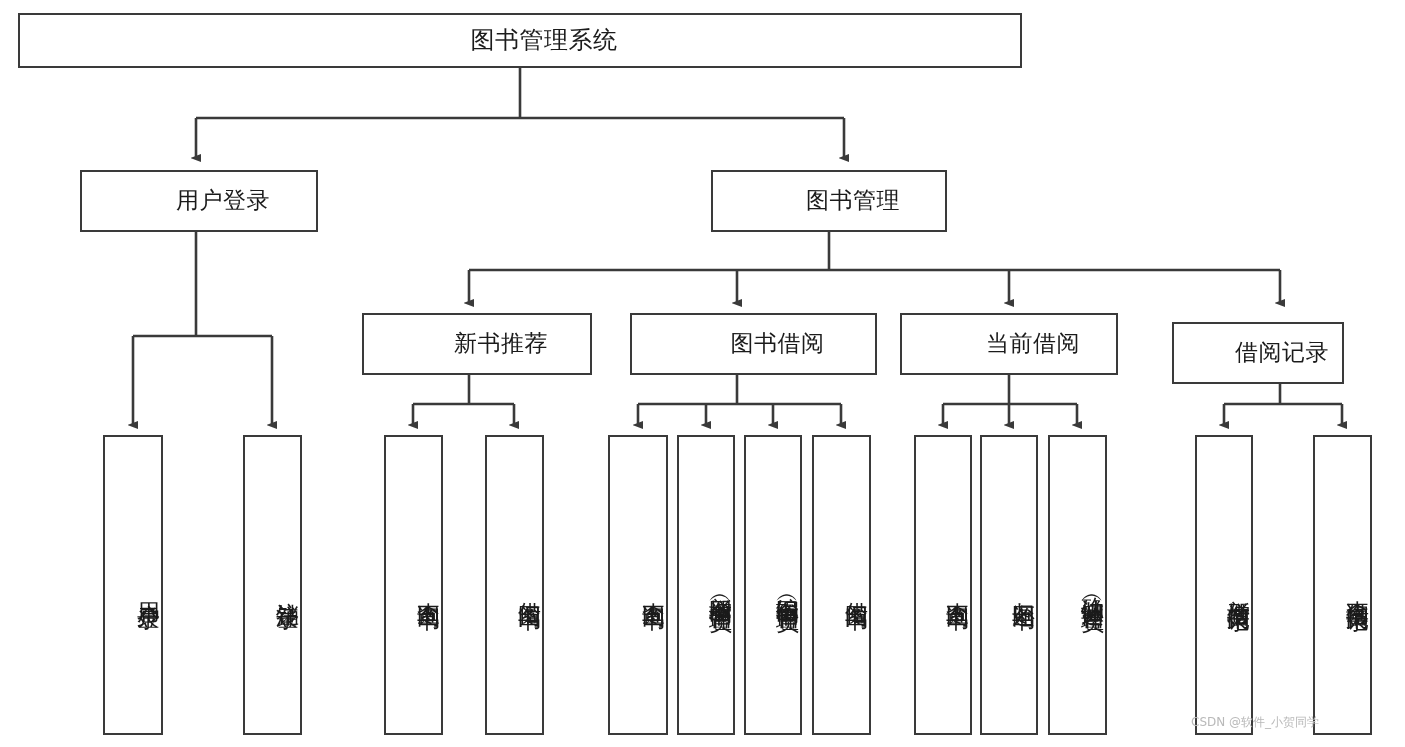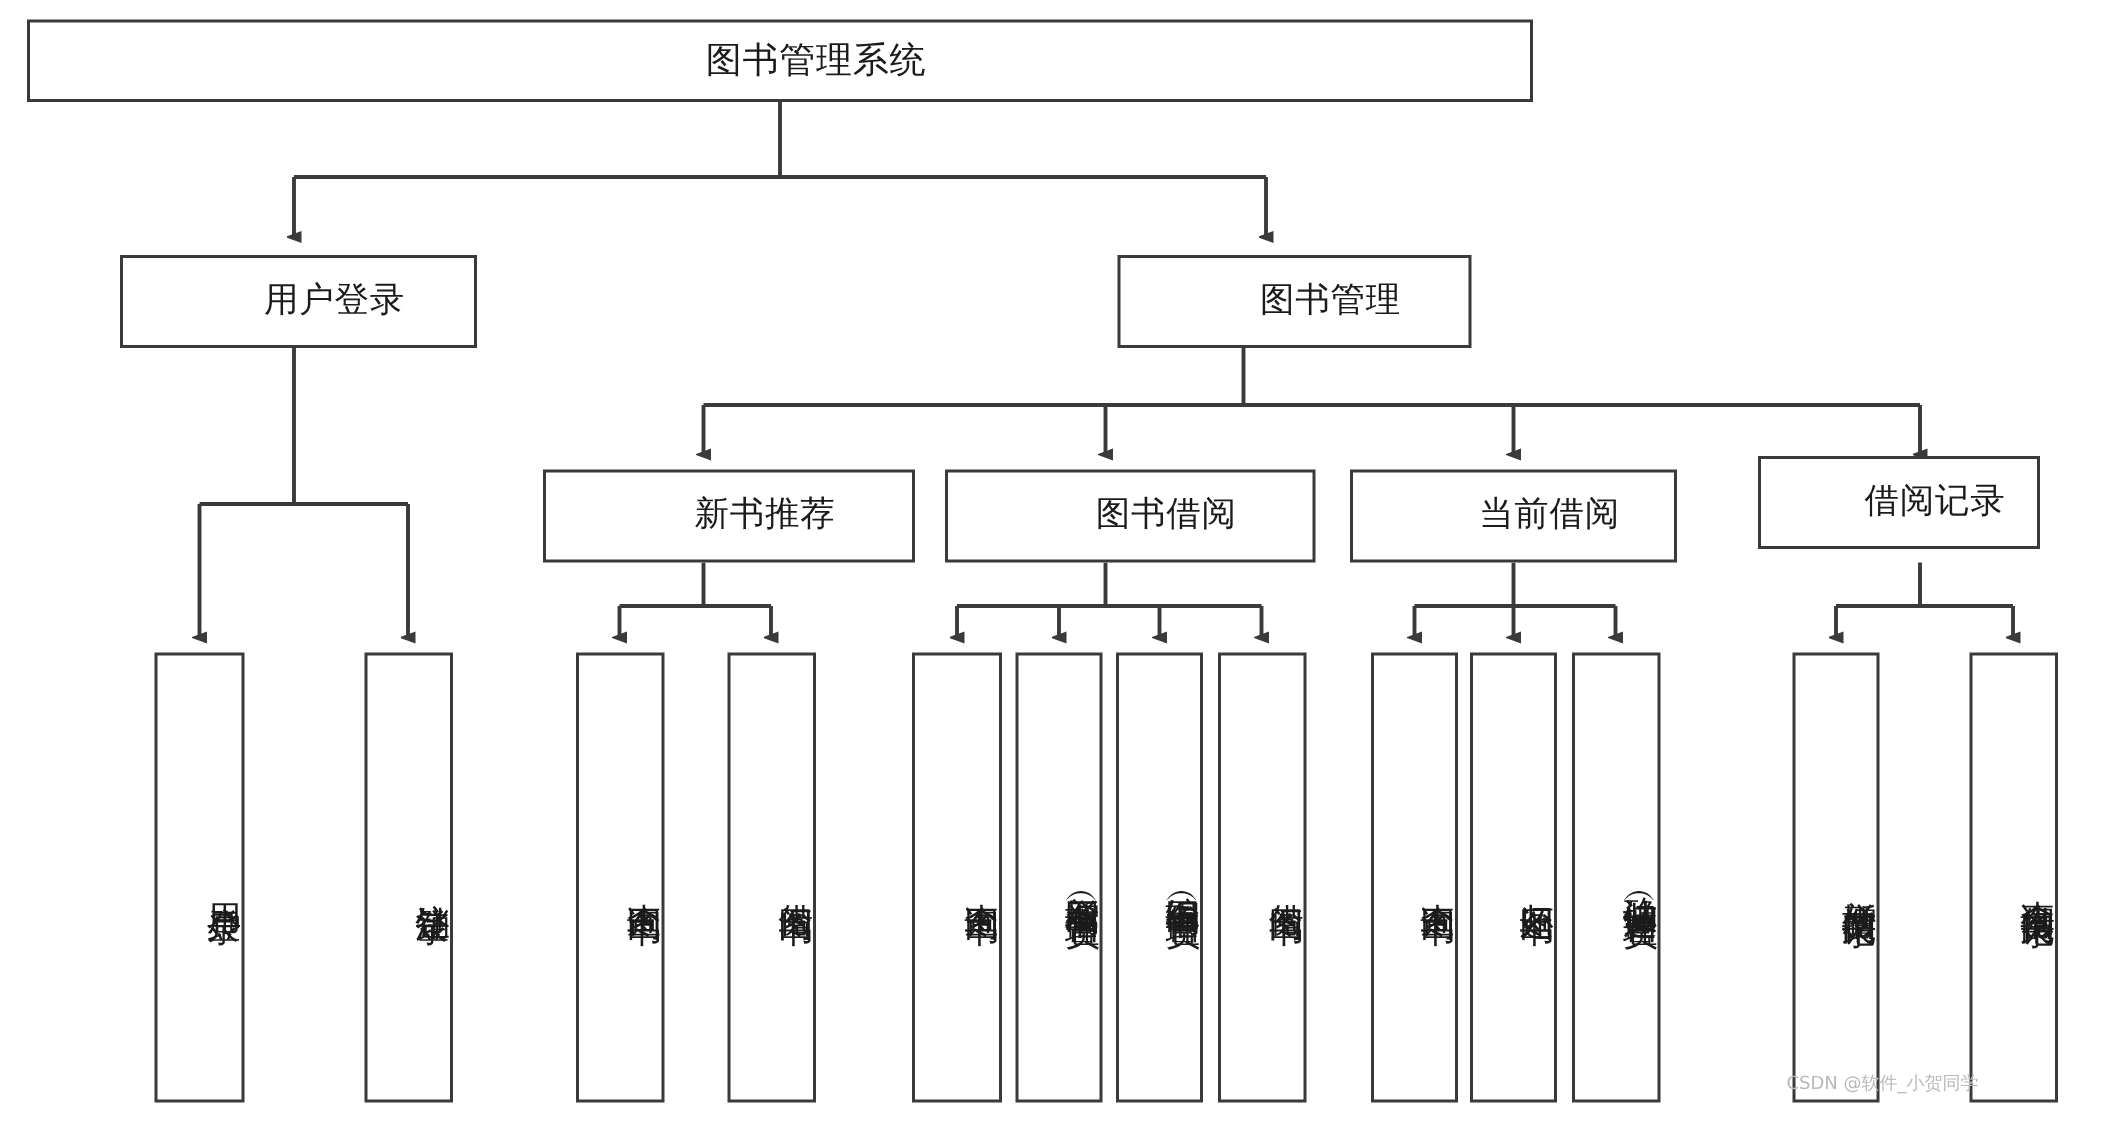--- a/index.html
+++ b/index.html
@@ -123,34 +123,34 @@
     </g>
   </svg>
 
   <div class="node horiz root" style="left:18px; top:13px; width:1004px; height:55px;">
     <span>图书管理系统</span>
   </div>
 
   <div class="node horiz" style="left:80px; top:170px; width:238px; height:62px;">
     <span>用户登录</span>
   </div>
-  <div class="node horiz" style="left:745px; top:170px; width:236px; height:62px;justify-content:center;">
+  <div class="node horiz" style="left:711px; top:170px; width:236px; height:62px;justify-content:center;">
     <span>图书管理</span>
   </div>
 
-  <div class="node horiz" style="left:362px; top:313px; width:248px; height:62px;">
+  <div class="node horiz" style="left:362px; top:313px; width:230px; height:62px;">
     <span>新书推荐</span>
   </div>
   <div class="node horiz" style="left:630px; top:313px; width:247px; height:62px;">
     <span>图书借阅</span>
   </div>
   <div class="node horiz" style="left:900px; top:313px; width:218px; height:62px;">
     <span>当前借阅</span>
   </div>
-  <div class="node horiz" style="left:1172px; top:304px; width:188px; height:62px;">
+  <div class="node horiz" style="left:1172px; top:322px; width:172px; height:62px;">
     <span>借阅记录</span>
   </div>
 
   <div class="node vert" style="left:103px; top:435px; width:60px; height:300px;">
     <span class="vlabel">用户登录</span>
   </div>
   <div class="node vert" style="left:243px; top:435px; width:59px; height:300px;">
     <span class="vlabel">注销登录</span>
   </div>
 

